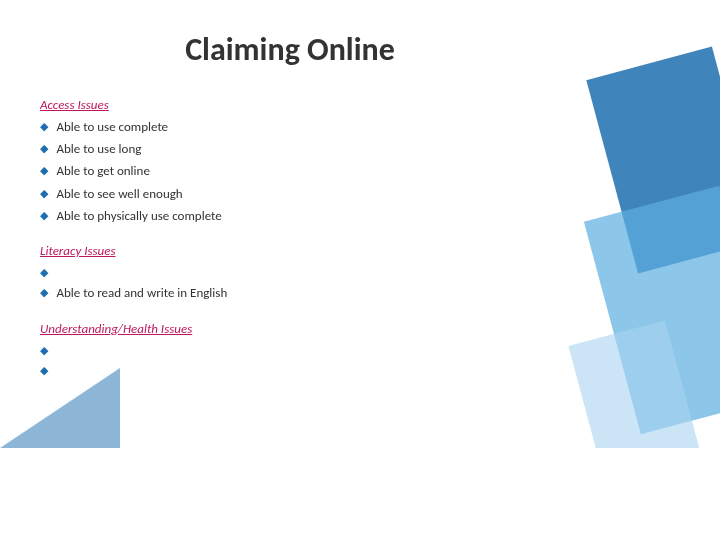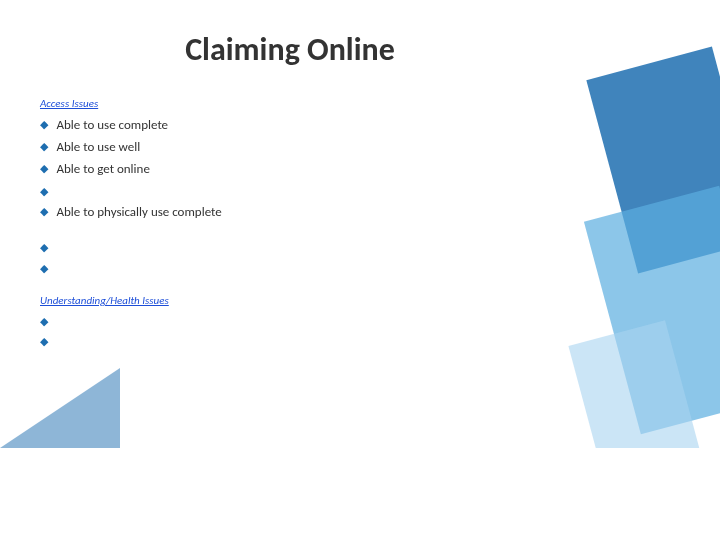--- a/index.html
+++ b/index.html
@@ -92,22 +92,22 @@
       text-align: center;
       margin-bottom: 28px;
       width: 100%;
     }
 
     .section {
       margin-bottom: 18px;
     }
 
     .section-heading {
-      font-size: 11px;
-      color: #1d4ed8;
+      font-size: 13px;
+      color: #be185d;
       text-decoration: underline;
       font-style: italic;
       margin-bottom: 6px;
       font-weight: normal;
     }
 
     .bullet-list {
       list-style: none;
       padding: 0;
       margin: 0;
@@ -150,42 +150,45 @@
     <div id="sections-container">
         <div class="section">
           <div class="section-heading">Access Issues</div>
           <ul class="bullet-list">
             <li>
               <span class="diamond">◆</span>
               <span>Able to use complete</span>
             </li>
             <li>
               <span class="diamond">◆</span>
-              <span>Able to use well</span>
+              <span>Able to use long</span>
             </li>
             <li>
               <span class="diamond">◆</span>
               <span>Able to get online</span>
             </li>
             <li>
               <span class="diamond">◆</span>
+              <span>Able to see well enough</span>
             </li>
             <li>
               <span class="diamond">◆</span>
               <span>Able to physically use complete</span>
             </li>
           </ul>
         </div>
         <div class="section">
+          <div class="section-heading">Literacy Issues</div>
           <ul class="bullet-list">
             <li>
               <span class="diamond">◆</span>
             </li>
             <li>
               <span class="diamond">◆</span>
+              <span>Able to read and write in English</span>
             </li>
           </ul>
         </div>
         <div class="section">
           <div class="section-heading">Understanding/Health Issues</div>
           <ul class="bullet-list">
             <li>
               <span class="diamond">◆</span>
             </li>
             <li>

